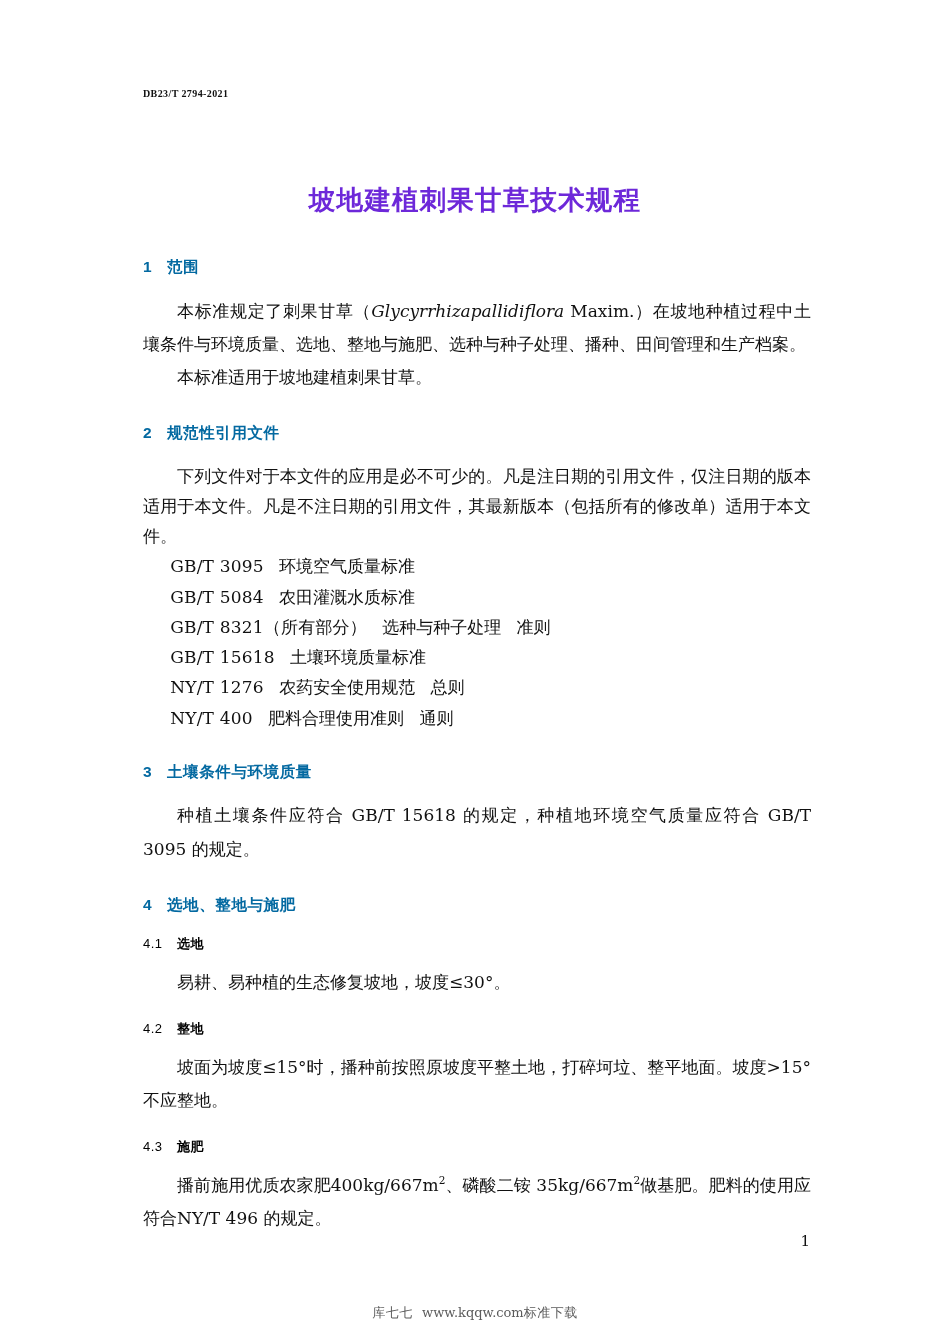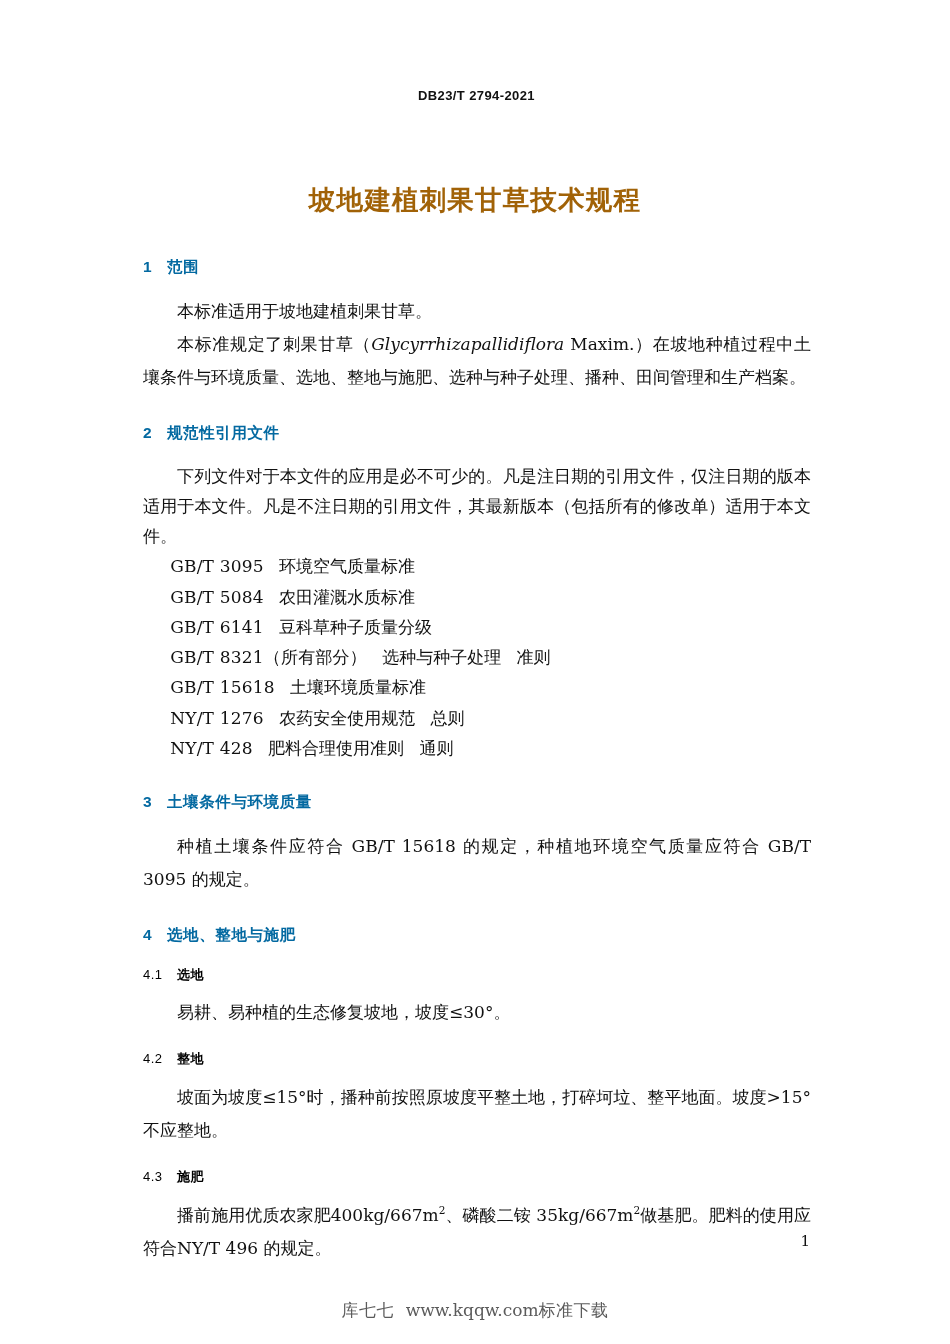--- a/index.html
+++ b/index.html
@@ -17,40 +17,40 @@
     font-family: "DejaVu Serif", "Liberation Serif", serif;
     color: #1a1a1a;
   }
 
   
   .doc-header {
     position: absolute;
     top: 88px;
     left: 143px;
     right: 140px;
-    text-align: center;
-    font-family: Liberation Sans, sans-serif;
-    font-size: 13px;
+    text-align: left;
+    font-family: Liberation Serif, serif;
+    font-size: 10px;
     letter-spacing: 0.4px;
     color: #111;
     font-weight: 600;
   }
 
   
   .doc-title {
     position: absolute;
     top: 182px;
     left: 0;
     width: 100%;
     text-align: center;
     font-family: "Liberation Sans", "DejaVu Sans", sans-serif;
     font-size: 26.5px;
     font-weight: 700;
     letter-spacing: 1.2px;
-    color: #a16207;
+    color: #6d28d9;
   }
 
   
   .body-col {
     position: absolute;
     top: 258px;
     left: 143px;
     width: 668px;
   }
 
@@ -145,21 +145,21 @@
     font-family: "DejaVu Serif", "Liberation Serif", serif;
   }
 
   
   .footer-mark {
     position: absolute;
     bottom: 22px;
     left: 0;
     width: 100%;
     text-align: center;
-    font-size: 17px;
+    font-size: 13px;
     color: #5b5b5b;
     letter-spacing: 0.5px;
     font-family: "DejaVu Serif", "Liberation Serif", serif;
   }
   .footer-mark .url {
     font-family: "DejaVu Serif", "Liberation Serif", serif;
     letter-spacing: 0;
   }
 </style>
 </head>
@@ -171,41 +171,40 @@
 
   <div class="doc-title">坡地建植刺果甘草技术规程</div>
 
   <div class="body-col">
 
     <h2 class="sec">
       <span class="num">1</span><span>范围</span>
     </h2>
     <div class="spacer-after"></div>
 
+    <p class="para"><span>本标准规定了刺果甘草（</span><span class="ital">Glycyrrhizapallidiflora</span> <span class="upr">Maxim.</span><span>）在坡地种植过程中土壤条件与环境质量、选地、整地与施肥、选种与种子处理、播种、田间管理和生产档案。</span></p>
+
     <p class="para">本标准适用于坡地建植刺果甘草。</p>
-
-    <p class="para"><span>本标准规定了刺果甘草（</span><span class="ital">Glycyrrhizapallidiflora</span> <span class="upr">Maxim.</span><span>）在坡地种植过程中土壤条件与环境质量、选地、整地与施肥、选种与种子处理、播种、田间管理和生产档案。</span></p>
 
     <div class="spacer-sec"></div>
 
     <h2 class="sec">
       <span class="num">2</span><span>规范性引用文件</span>
     </h2>
     <div class="spacer-after"></div>
 
     <p class="para tight">下列文件对于本文件的应用是必不可少的。凡是注日期的引用文件，仅注日期的版本适用于本文件。凡是不注日期的引用文件，其最新版本（包括所有的修改单）适用于本文件。</p>
 
     <ul class="std-list">
       <li><span class="code">GB/T 3095</span><span class="gap"></span><span>环境空气质量标准</span><span class="gap"></span><span></span></li>
       <li><span class="code">GB/T 5084</span><span class="gap"></span><span>农田灌溉水质标准</span><span class="gap"></span><span></span></li>
-      <li><span class="code">GB/T 6141</span><span class="gap"></span><span>豆科草种子质量分级</span><span class="gap"></span><span></span></li>
       <li><span class="code">GB/T 8321（所有部分）</span><span class="gap"></span><span>选种与种子处理</span><span class="gap"></span><span>准则</span></li>
       <li><span class="code">GB/T 15618</span><span class="gap"></span><span>土壤环境质量标准</span><span class="gap"></span><span></span></li>
       <li><span class="code">NY/T 1276</span><span class="gap"></span><span>农药安全使用规范</span><span class="gap"></span><span>总则</span></li>
-      <li><span class="code">NY/T 428</span><span class="gap"></span><span>肥料合理使用准则</span><span class="gap"></span><span>通则</span></li>
+      <li><span class="code">NY/T 400</span><span class="gap"></span><span>肥料合理使用准则</span><span class="gap"></span><span>通则</span></li>
     </ul>
 
     <div class="spacer-sec"></div>
 
     <h2 class="sec">
       <span class="num">3</span><span>土壤条件与环境质量</span>
     </h2>
     <div class="spacer-after"></div>
 
     <p class="para">种植土壤条件应符合 GB/T 15618 的规定，种植地环境空气质量应符合 GB/T 3095 的规定。</p>

